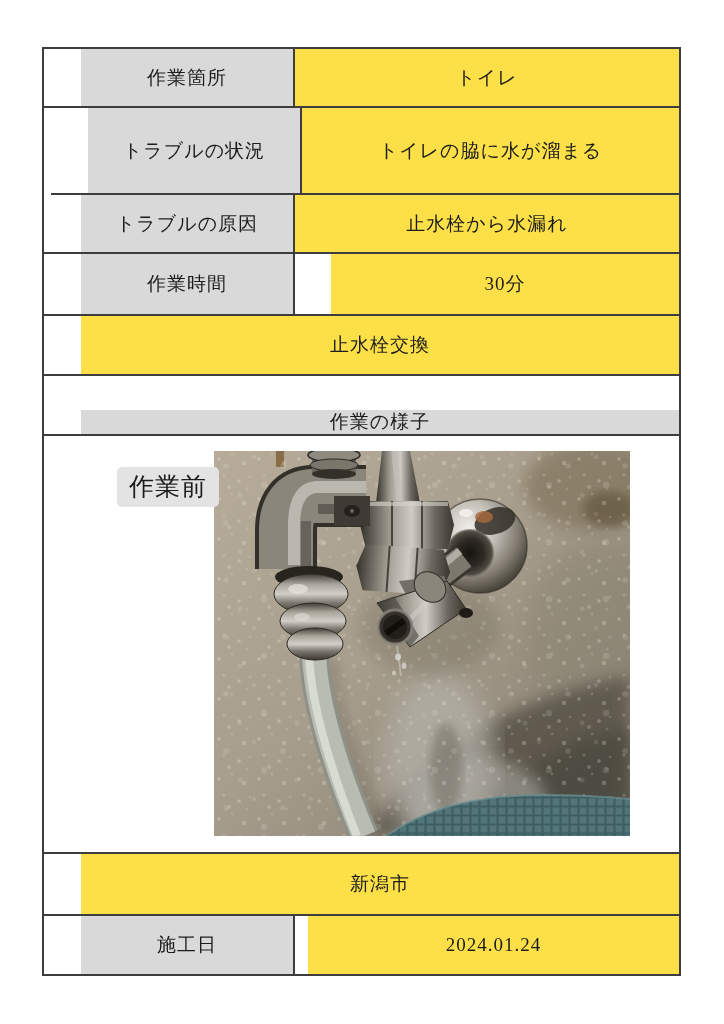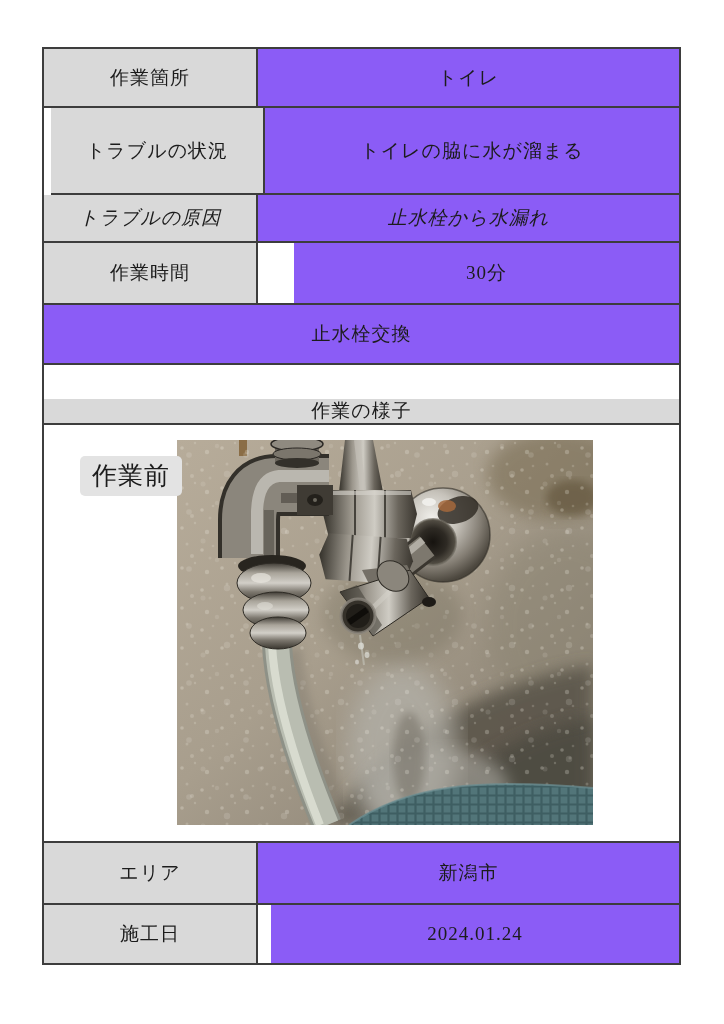--- a/index.html
+++ b/index.html
@@ -17,41 +17,41 @@
     position:relative;
     overflow:hidden;
   }
   .report-table{
     position:absolute;
     left:42px; top:47px;
     width:639px;
     border:2px solid var(--table-border);
     background:#fff;
   }
-  .row{display:flex; border-bottom:2px solid var(--table-border);}
+  .row{display:flex; border-bottom:2px solid var(--table-border);padding-left:37px;}
   .row:last-child{border-bottom:none;gap:13px;}
   .row.r1{height:59px;}
   .row.r2{height:87px;margin-left:7px;}
-  .row.r3{height:48px;font-style:italic;}
+  .row.r3{height:59px;}
   .row.r4{height:62px;gap:36px;}
   .row.r5{height:60px;}
   .row.r6{height:60px;}
   .row.r7{height:418px;}
   .row.r8{height:62px;}
   .row.r9{height:58px;}
   .cell{
     display:flex; align-items:center; justify-content:center;
     font-size:19px; letter-spacing:1px;
   }
   .cell.label{
     width:214px;
     border-right:2px solid var(--table-border);
     background:var(--header-cell-bg);
   }
-  .cell.value{flex:1; background:#8b5cf6;}
+  .cell.value{flex:1; background:#fde047;}
   .cell.section{
     flex:1; background:var(--header-cell-bg);
     font-size:19px;
     margin-top:34px;
   }
   .cell.photo-cell{
     flex:1; background:#fff; position:relative;
     display:block;
   }
   .stage-badge{
@@ -279,21 +279,20 @@
         <g>
           <path d="M172,385 C230,345 300,338 416,348 L416,385 Z" fill="#527579"></path>
           <path d="M172,385 C230,345 300,338 416,348 L416,385 Z" fill="url(#meshPat)" opacity="0.8"></path>
           <path d="M172,385 C230,345 300,338 416,348" fill="none" stroke="#6d9094" stroke-width="2" opacity="0.7"></path>
         </g>
       </svg>
     </div>
   </div>
 
   <div class="row r8">
-    <div class="cell label">エリア</div>
     <div class="cell value">新潟市</div>
   </div>
 
   <div class="row r9">
     <div class="cell label">施工日</div>
     <div class="cell value">2024.01.24</div>
   </div>
 
 </div>
 

